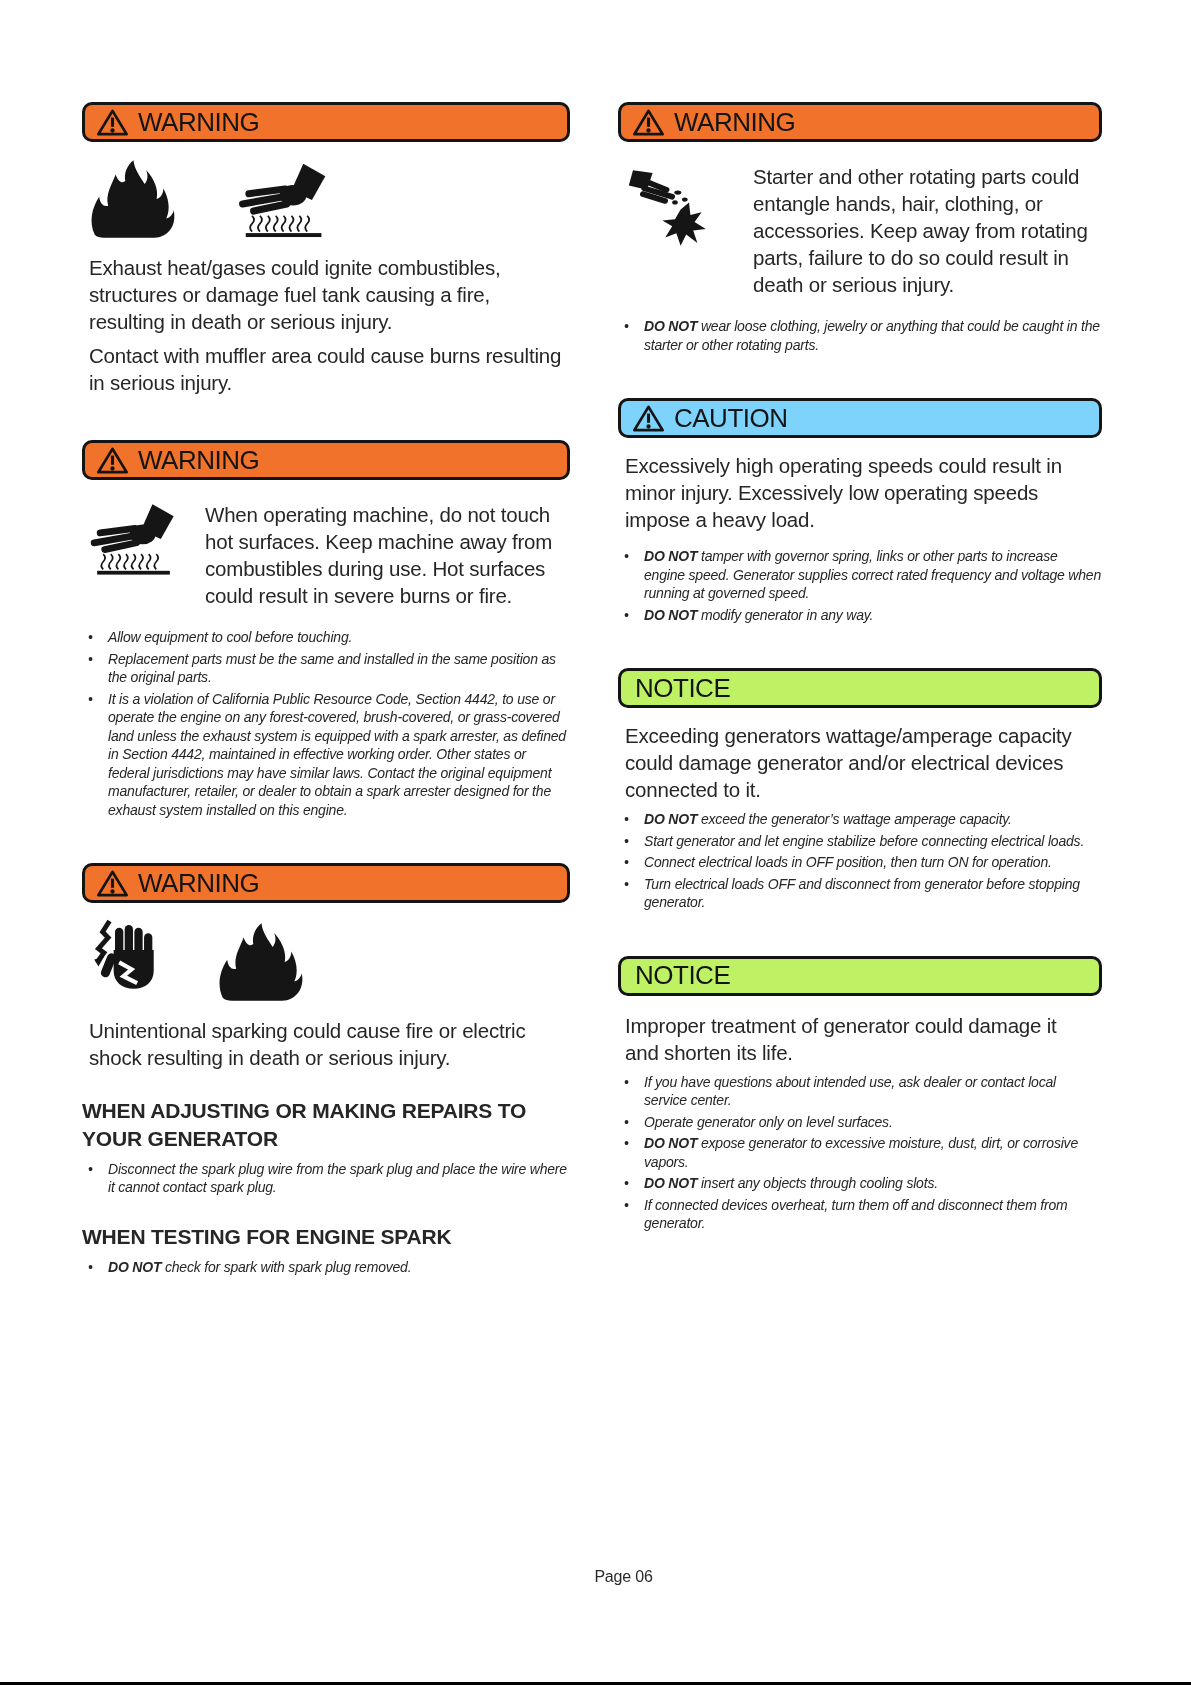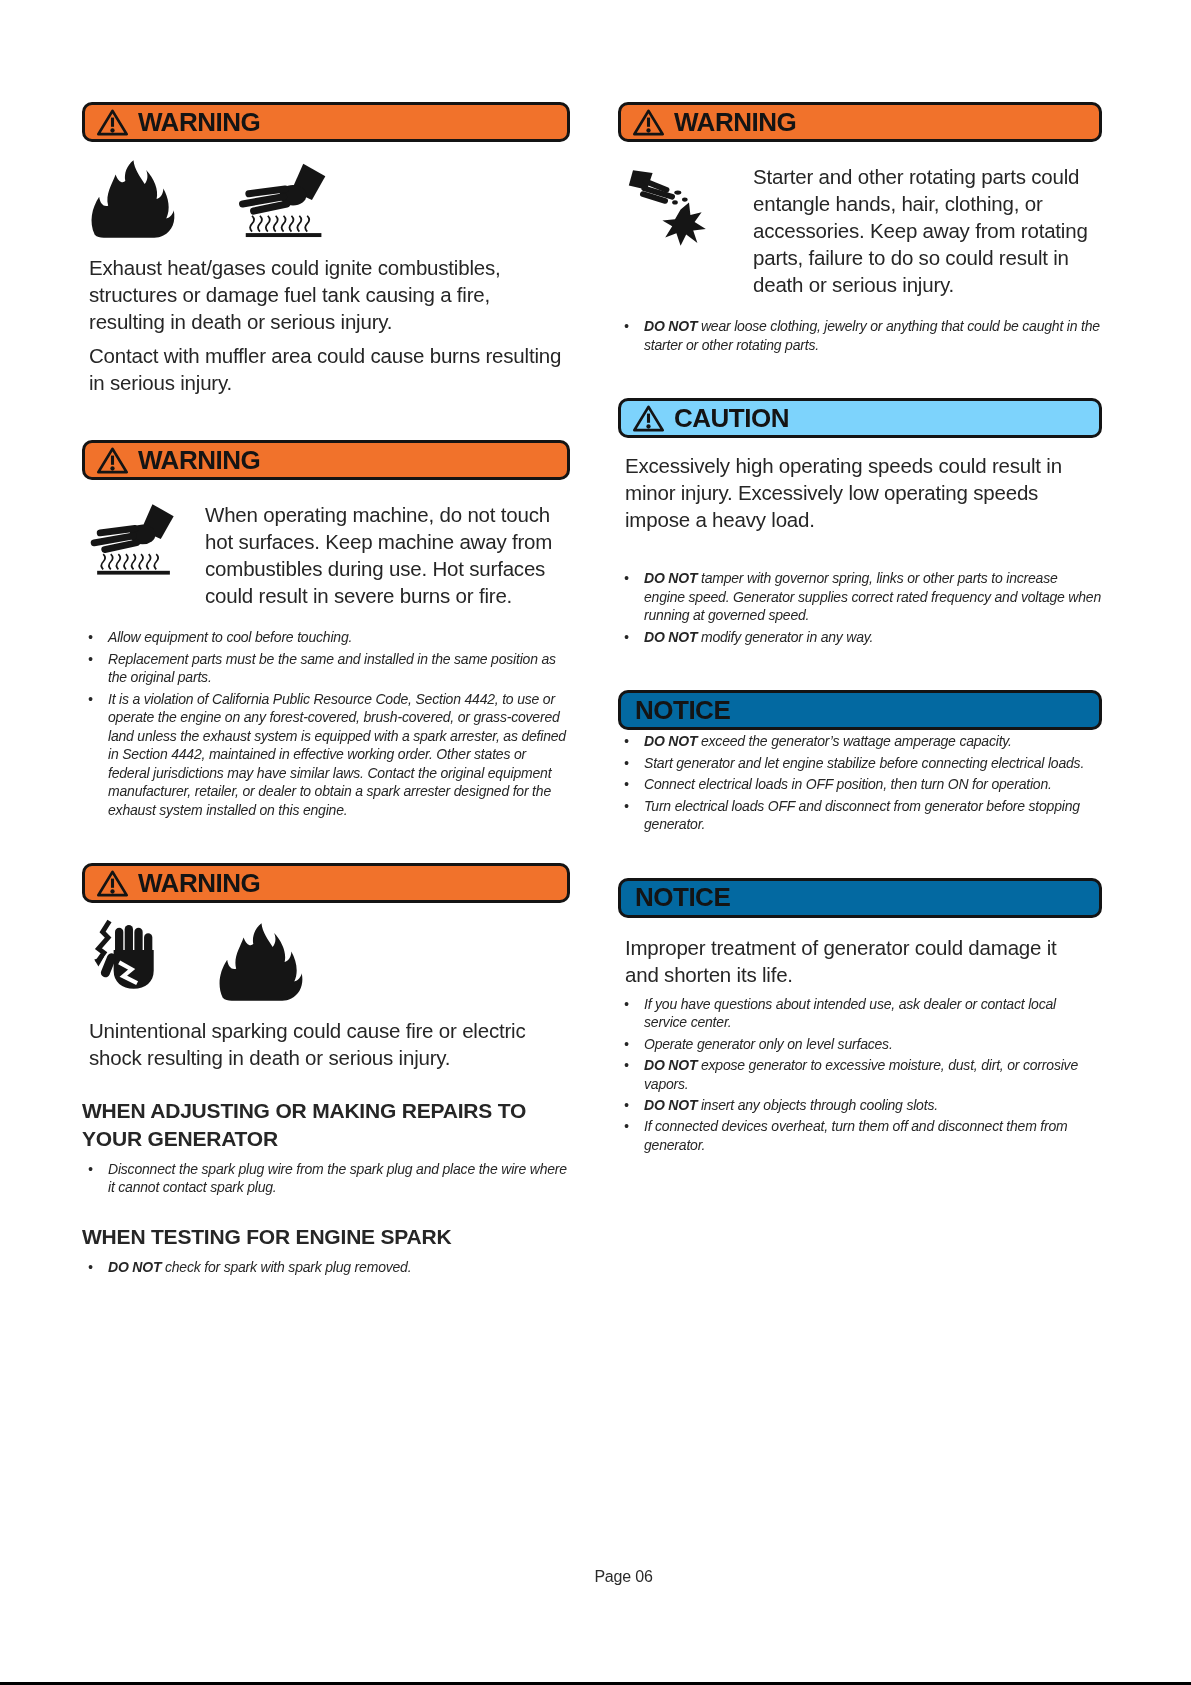--- a/index.html
+++ b/index.html
@@ -10,23 +10,23 @@
   .page{position:absolute;top:102px;left:82px;display:flex;gap:48px;}
   .col{width:488px;}
   .col.right{width:484px;}
   .section{margin-bottom:44px;}
   .alert-header{
     display:flex;align-items:center;height:40px;border:3px solid #141414;
     border-radius:10px;padding:0 12px;box-sizing:border-box;
   }
   .alert-header.warning{background:#F1722B;}
   .alert-header.caution{background:#7dd3fc;}
-  .alert-header.notice{background:#0369a1;}
+  .alert-header.notice{background:#bef264;}
   .alert-title{
-    font-weight:bold;font-size:26px;letter-spacing:-0.5px;color:#141414;margin-left:10px;
+    font-weight:normal;font-size:26px;letter-spacing:-0.5px;color:#141414;margin-left:10px;
   }
   .tri{flex:0 0 auto;}
   .icon-row{display:flex;align-items:flex-end;gap:52px;margin:16px 0 14px 4px;}
   .media{display:flex;margin-top:14px;}
   .media .m-icon{flex:0 0 auto;}
   .media .m-text{flex:1 1 auto;}
   p.body{font-size:20.5px;line-height:1.32;letter-spacing:-0.2px;margin:7px;}
   .para-gap{margin-top:0;}
   ul.bullets{list-style:none;margin:12px 0 0 0;padding:0;font-size:14px;line-height:1.32;letter-spacing:-0.2px;font-style:italic;}
   ul.bullets li{position:relative;padding-left:26px;margin-bottom:3px;}
@@ -197,30 +197,31 @@
         <span class="tri">
           <svg width="31" height="27" viewBox="0 0 100 88">
             <path d="M50 6 L96 82 L4 82 Z" fill="none" stroke="#141414" stroke-width="9" stroke-linejoin="round"></path>
             <rect x="45" y="28" width="10" height="30" fill="#141414"></rect>
             <circle cx="50" cy="70" r="7" fill="#141414"></circle>
           </svg>
         </span>
         <span class="alert-title">CAUTION</span>
       </div>
       <p class="body" style="margin-top:14px;">Excessively high operating speeds could result in minor injury. Excessively low operating speeds impose a heavy load.</p>
-      <ul class="bullets" style="margin-top:36px;">
+      <ul class="bullets" style="margin-top:14px;">
         <li><span class="b">DO NOT</span><span> tamper with governor spring, links or other parts to increase engine speed. Generator supplies correct rated frequency and voltage when running at governed speed.</span></li>
         <li><span class="b">DO NOT</span><span> modify generator in any way.</span></li>
       </ul>
     </div>
 
     <div class="section">
       <div class="alert-header notice">
         <span class="alert-title" style="margin-left:2px;">NOTICE</span>
       </div>
+      <p class="body" style="margin-top:14px;">Exceeding generators wattage/amperage capacity could damage generator and/or electrical devices connected to it.</p>
       <ul class="bullets" style="margin-top:2px;">
         <li><span class="b">DO NOT</span><span> exceed the generator’s wattage amperage capacity.</span></li>
         <li><span class="b"></span><span>Start generator and let engine stabilize before connecting electrical loads.</span></li>
         <li><span class="b"></span><span>Connect electrical loads in OFF position, then turn ON for operation.</span></li>
         <li><span class="b"></span><span>Turn electrical loads OFF and disconnect from generator before stopping generator.</span></li>
       </ul>
     </div>
 
     <div class="section">
       <div class="alert-header notice">

